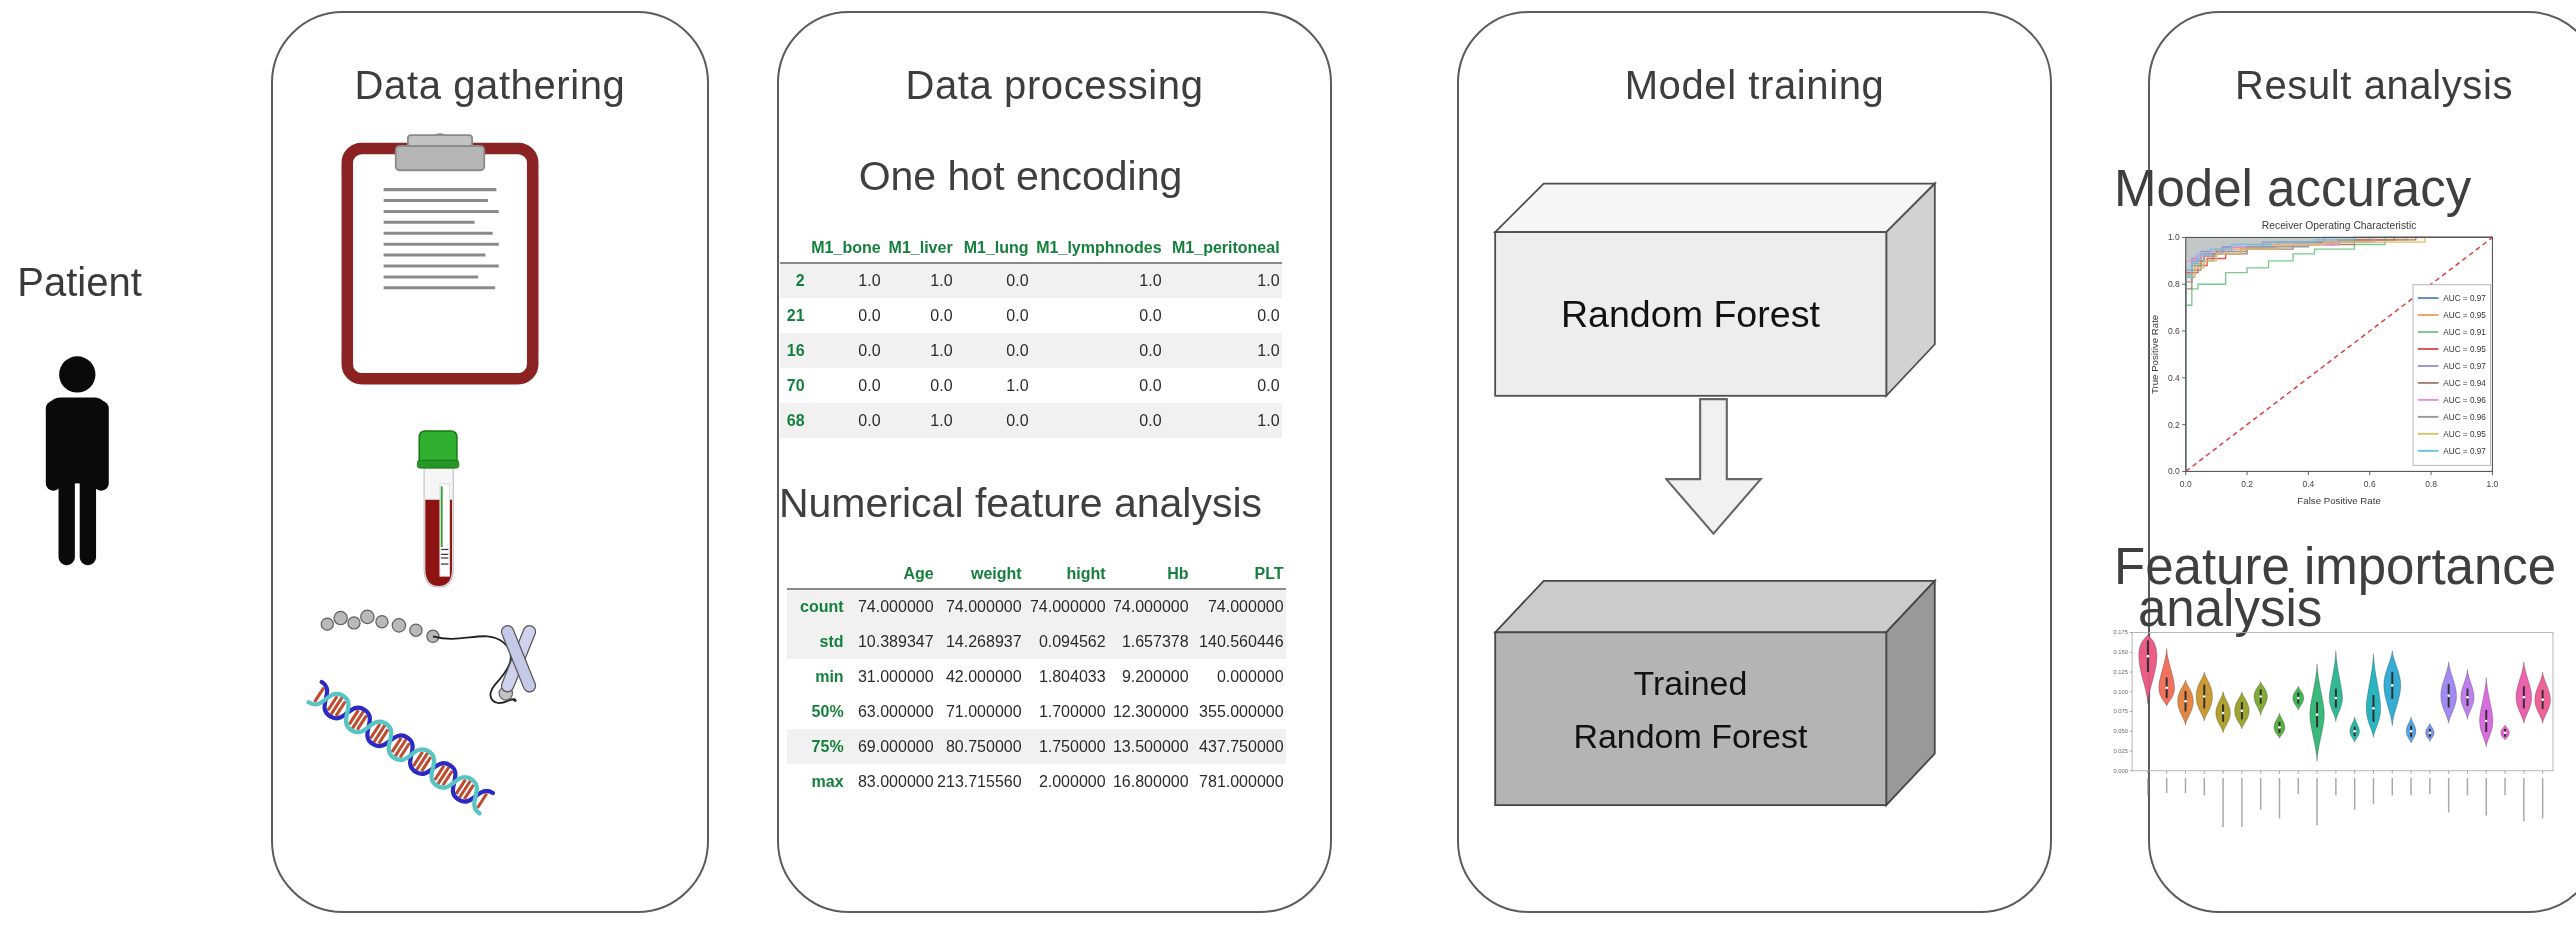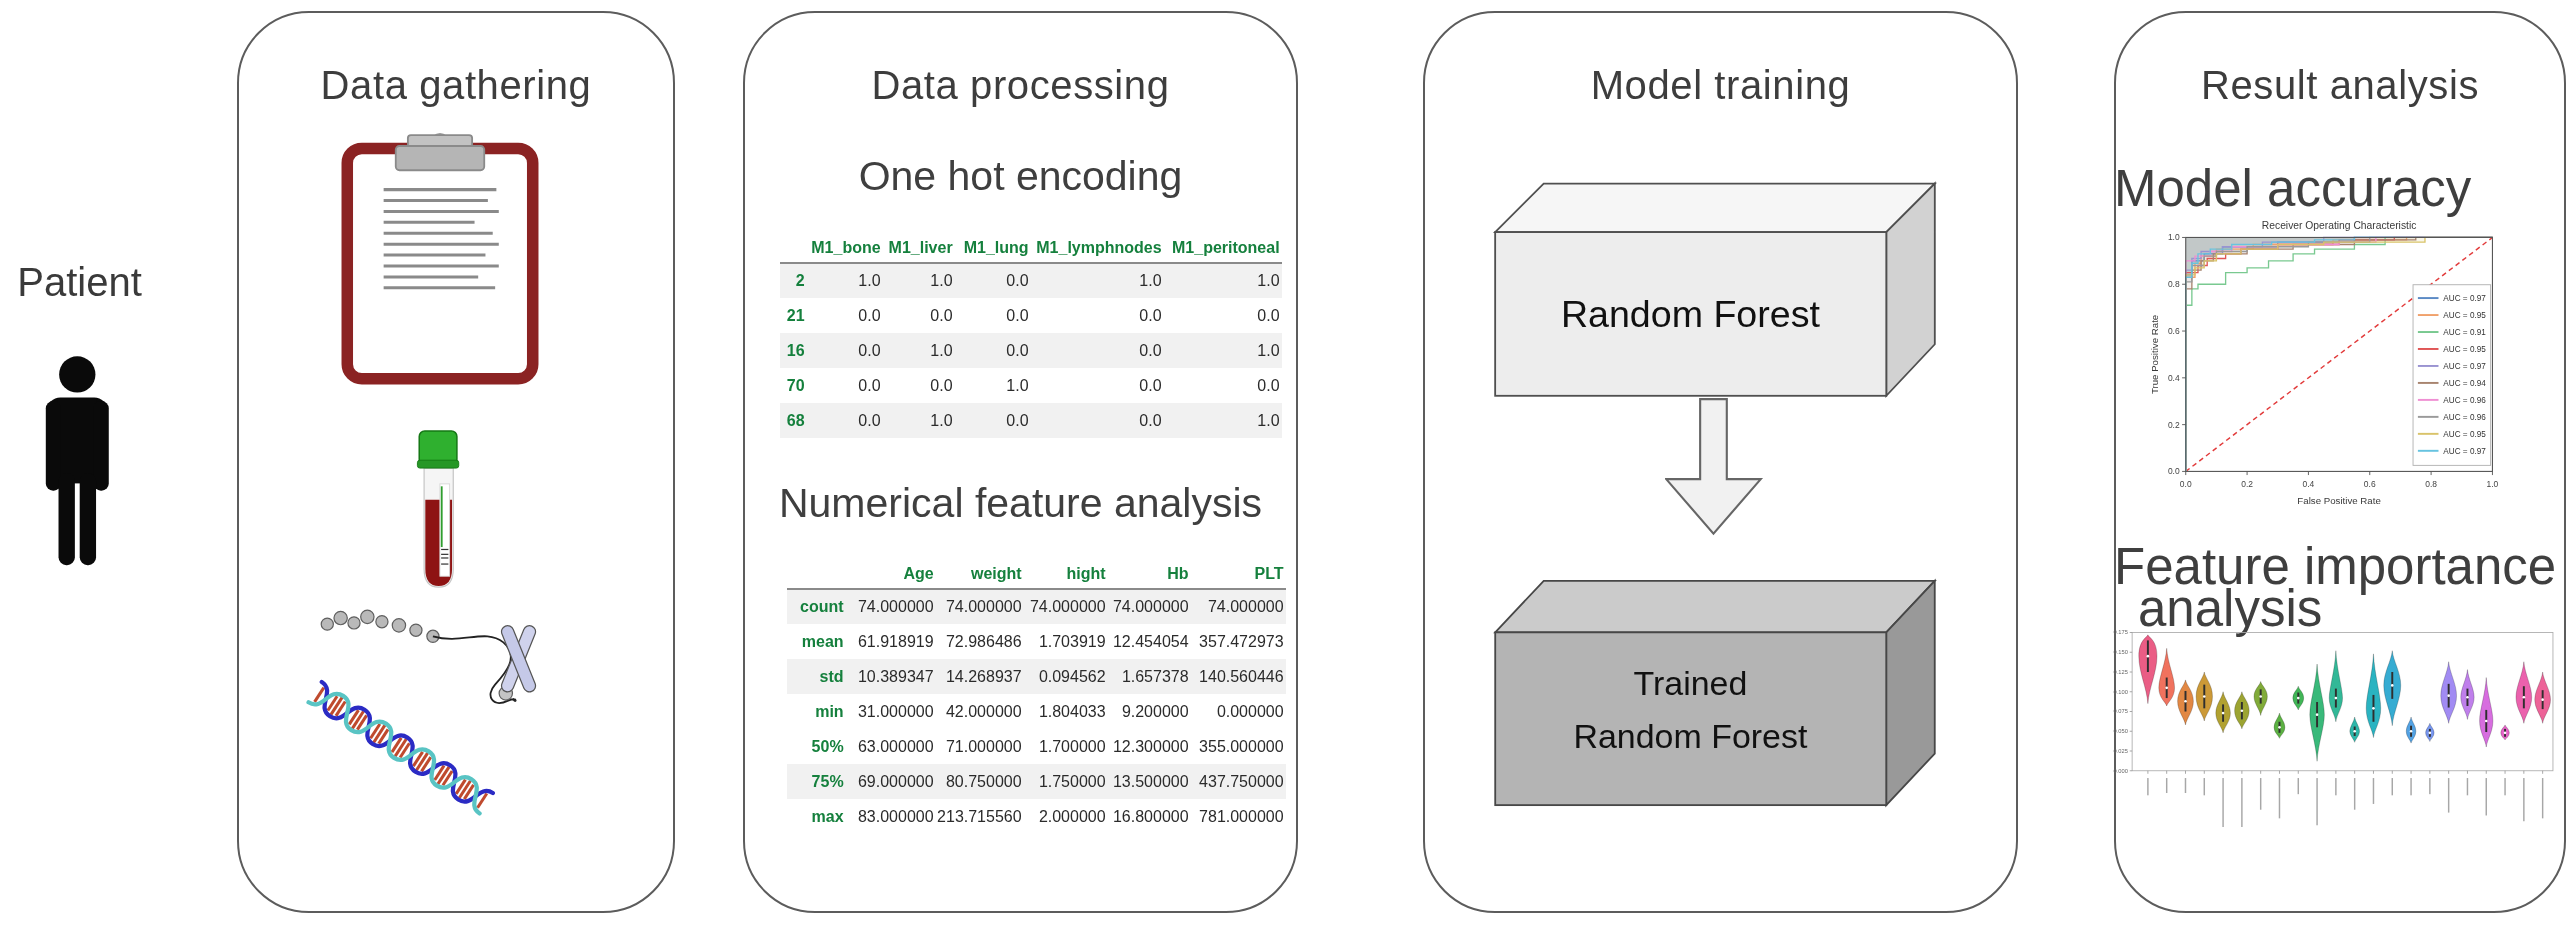--- a/index.html
+++ b/index.html
@@ -1,18 +1,18 @@
 <!DOCTYPE html>
 <html style="font-size:9.7px"><head>
 <meta charset="utf-8">
 <style>
   html,body{margin:0;padding:0;background:#ffffff;}
   body{font-family:"Liberation Sans","DejaVu Sans",sans-serif;}
   #stage{position:relative;width:2576px;height:926px;background:#fff;overflow:hidden;}
-  .panel{position:absolute;top:11px;height:902px;border:2.4px solid #5c5c5c;border-radius:72px;background:#fff;box-sizing:border-box;}
+  .panel{position:absolute;top:11px;height:902px;border:2.4px solid #5c5c5c;border-radius:72px;background:#fff;box-sizing:border-box;margin-left:34px;}
   .panel-title{position:absolute;top:50px;left:0;width:100%;text-align:center;font-size:40px;color:#3d3d3d;letter-spacing:0.6px;}
   .heading{position:absolute;text-align:center;font-size:41px;color:#3f3f3f;}
   .heading2{position:absolute;font-size:51px;color:#3f3f3f;}
   .patient-label{position:absolute;left:0;top:260px;width:159px;text-align:center;font-size:40px;color:#3a3a3a;}
   table.df{border-collapse:collapse;table-layout:fixed;font-size:16px;color:#2b2b2b;}
   table.df th{font-weight:bold;color:#15803d;}
   table.df th,table.df td{text-align:right;padding:0 2.4px 0 0;white-space:nowrap;overflow:hidden;}
   table.df thead th{border-bottom:2.4px solid #8a8a8a;}
   table.df tr.stripe td,table.df tr.stripe th{background:#f1f1f1;}
   .abs{position:absolute;}
@@ -206,28 +206,20 @@
           </tr>
         </thead>
         <tbody>
           <tr class="stripe" style="height: 35px; margin-top: 44px;">
             <th>count</th>
             <td>74.000000</td>
             <td>74.000000</td>
             <td>74.000000</td>
             <td>74.000000</td>
             <td>74.000000</td>
-          </tr>
-          <tr style="height: 35px;">
-            <th>mean</th>
-            <td>61.918919</td>
-            <td>72.986486</td>
-            <td>1.703919</td>
-            <td>12.454054</td>
-            <td>357.472973</td>
           </tr>
           <tr class="stripe" style="height: 35px;">
             <th>std</th>
             <td>10.389347</td>
             <td>14.268937</td>
             <td>0.094562</td>
             <td>1.657378</td>
             <td>140.560446</td>
           </tr>
           <tr style="height: 35px;">

